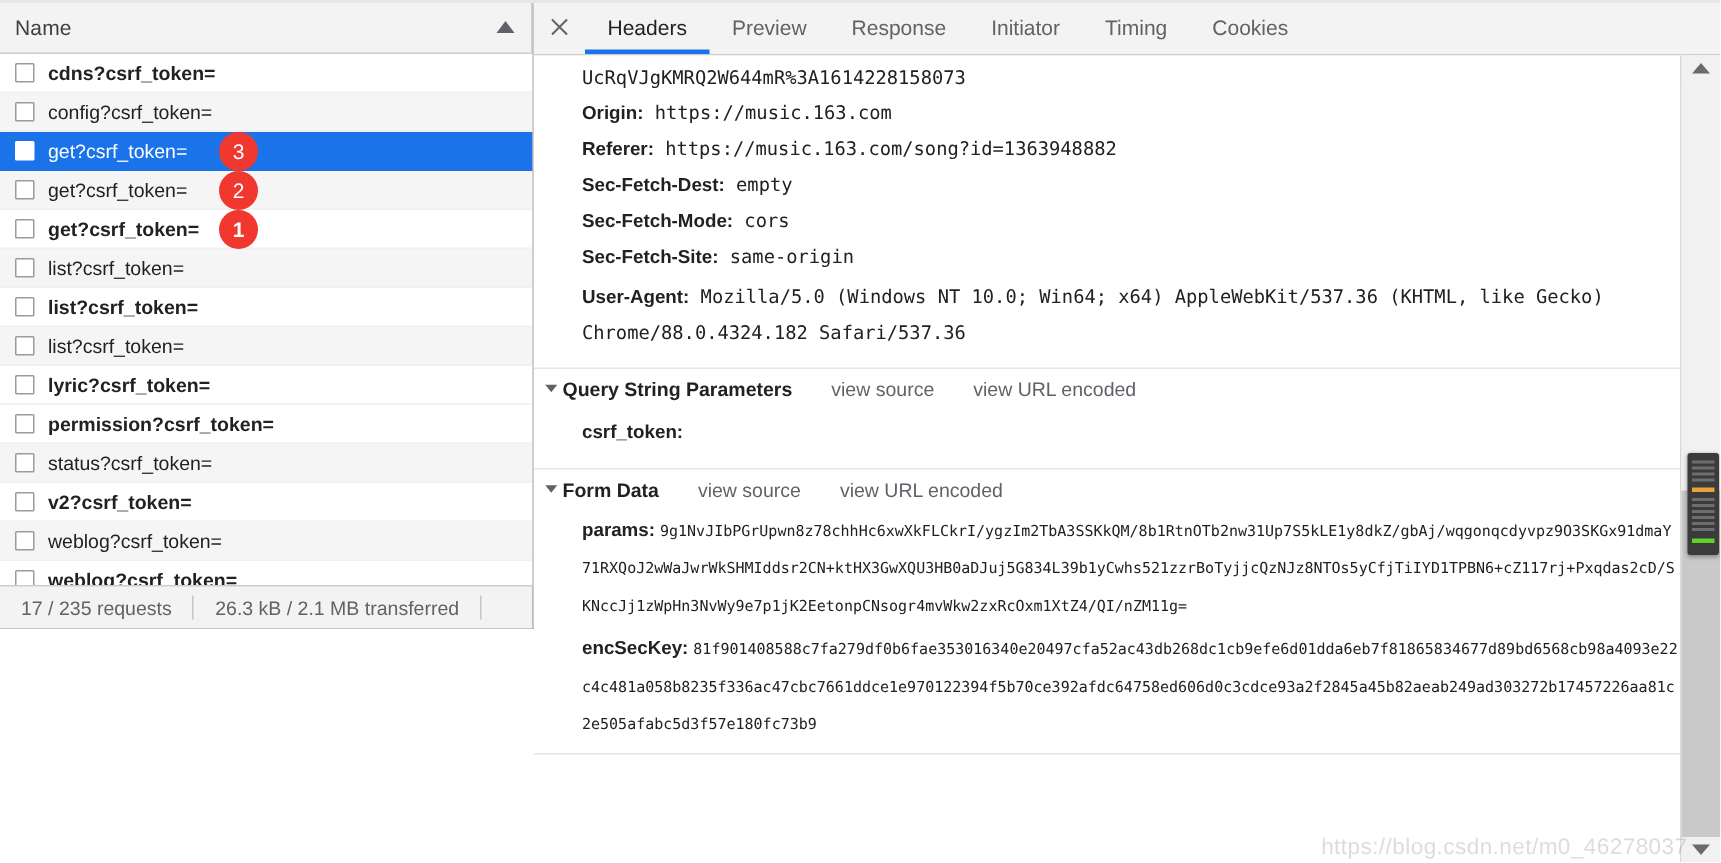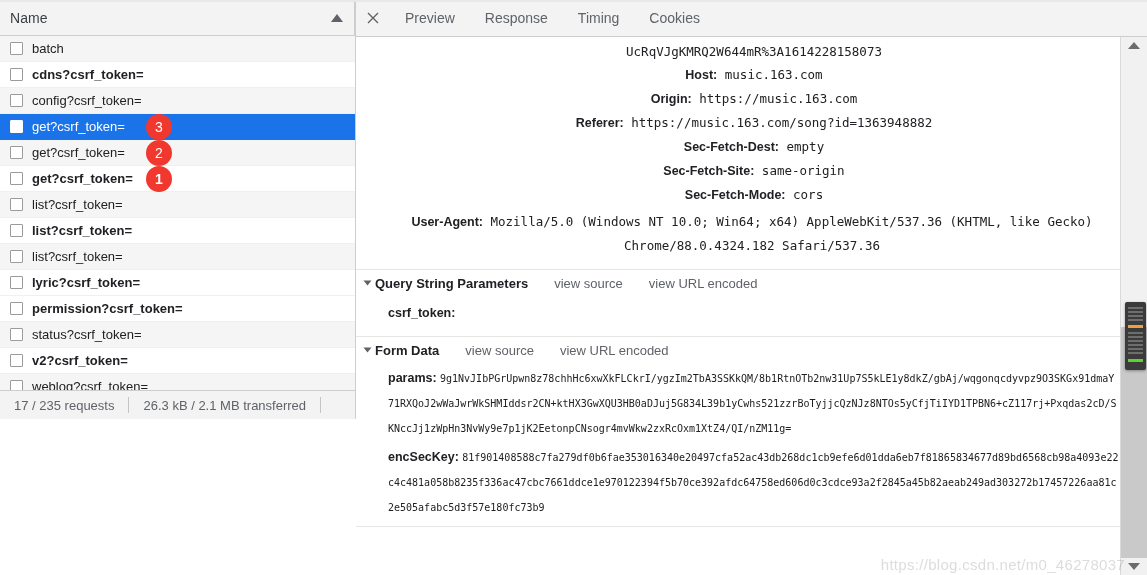--- a/index.html
+++ b/index.html
@@ -193,21 +193,20 @@
   .detail-scroll {
     flex: 1;
     position: relative;
     overflow: hidden;
     background: #fff;
     padding-right: 27px;
     box-sizing: border-box;
   }
   .hdr-lines {
     padding: 3px 0 2px 0;
-    text-align: center;
   }
   .hdr-line {
     padding: 3px 0 3px 32px;
     font-family: "DejaVu Sans Mono", monospace;
     font-size: 12.5px;
     color: #202124;
     line-height: 17px;
     white-space: nowrap;
   }
   .hdr-line .k {
@@ -353,24 +352,20 @@
 <div id="app">
   <div class="top-strip"></div>
 
   <div id="left-panel">
     <div class="list-header">
       <span class="col-name">Name</span>
       <span class="sort-arrow"></span>
       <span class="header-divider"></span>
     </div>
     <div class="rows" id="request-rows">
-        <div class="req-row odd">
-          <span class="row-check"></span>
-          <span class="row-label">batch</span>
-        </div>
         <div class="req-row even">
           <span class="row-check"></span>
           <span class="row-label">cdns?csrf_token=</span>
         </div>
         <div class="req-row odd">
           <span class="row-check"></span>
           <span class="row-label">config?csrf_token=</span>
         </div>
         <div class="req-row selected">
           <span class="row-check"></span>
@@ -437,44 +432,49 @@
   </div>
 
   <div id="right-panel">
     <div class="tabbar">
       <div class="close-btn">
         <svg width="12" height="12" viewBox="0 0 12 12" aria-hidden="true">
           <path d="M1 1 L11 11 M11 1 L1 11" stroke="#5f6368" stroke-width="1.4" fill="none"></path>
         </svg>
       </div>
       <div id="tabs-container" style="display:flex;">
+          <div class="tab active">
+            <span>Headers</span>
+          </div>
           <div class="tab">
             <span>Preview</span>
           </div>
           <div class="tab">
             <span>Response</span>
           </div>
           <div class="tab">
+            <span>Initiator</span>
+          </div>
+          <div class="tab">
             <span>Timing</span>
           </div>
           <div class="tab">
             <span>Cookies</span>
           </div>
         </div>
     </div>
 
     <div class="detail-scroll">
       <div class="hdr-lines" id="header-lines">
           <div class="hdr-line"><span class="v">UcRqVJgKMRQ2W644mR%3A1614228158073</span></div>
-          <div class="hdr-line"><span class="k">Host:</span> <span class="v">music.163.com</span></div>
           <div class="hdr-line"><span class="k">Origin:</span> <span class="v">https://music.163.com</span></div>
           <div class="hdr-line"><span class="k">Referer:</span> <span class="v">https://music.163.com/song?id=1363948882</span></div>
           <div class="hdr-line"><span class="k">Sec-Fetch-Dest:</span> <span class="v">empty</span></div>
+          <div class="hdr-line"><span class="k">Sec-Fetch-Mode:</span> <span class="v">cors</span></div>
           <div class="hdr-line"><span class="k">Sec-Fetch-Site:</span> <span class="v">same-origin</span></div>
-          <div class="hdr-line"><span class="k">Sec-Fetch-Mode:</span> <span class="v">cors</span></div>
           <div class="hdr-line" style="white-space: normal; word-break: break-word; padding-right: 4px; line-height: 24px;"><span class="k">User-Agent:</span> <span class="v">Mozilla/5.0 (Windows NT 10.0; Win64; x64) AppleWebKit/537.36 (KHTML, like Gecko) Chrome/88.0.4324.182 Safari/537.36</span></div>
         </div>
 
       <div class="section-head">
         <span class="tri"></span>
         <span class="section-title">Query String Parameters</span>
         <span class="view-link">view source</span>
         <span class="view-link">view URL encoded</span>
       </div>
       <div class="kv-row">

